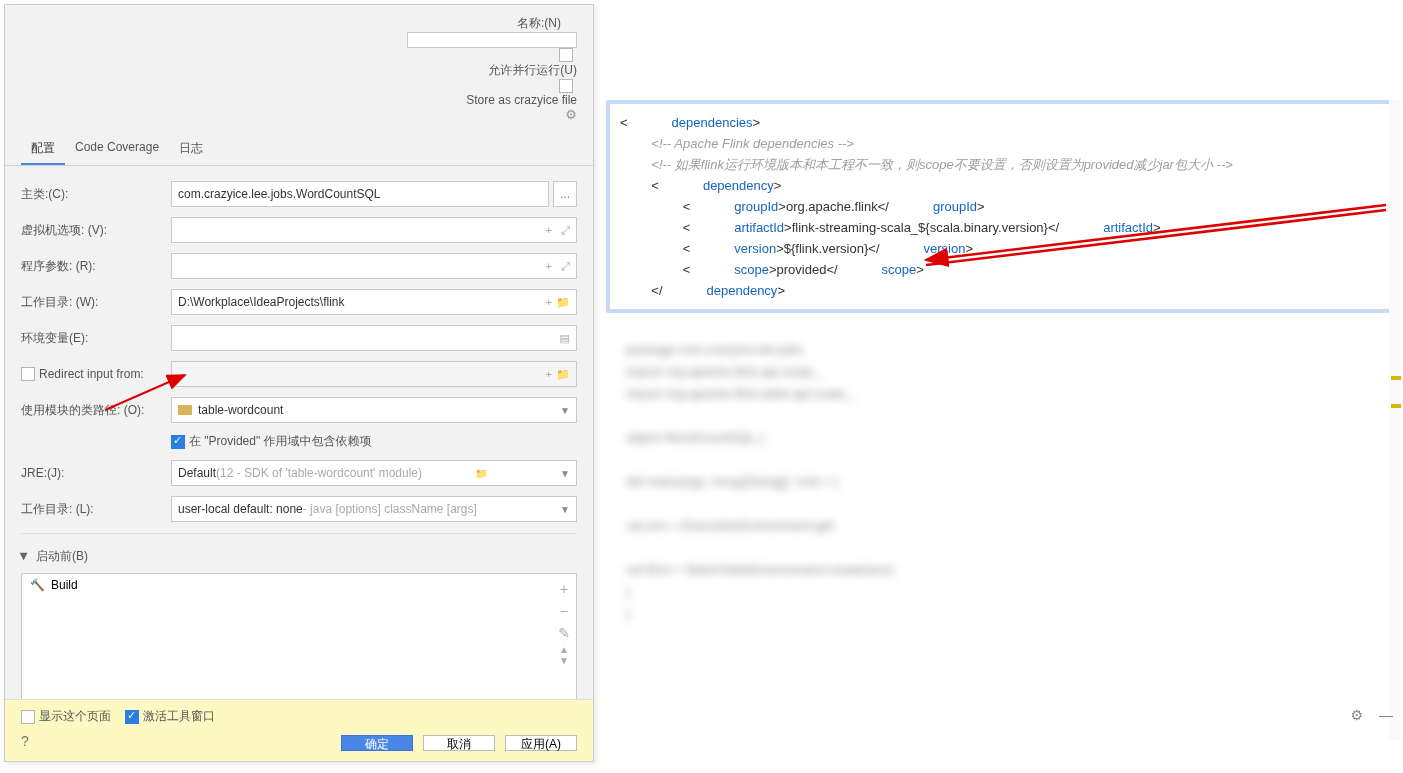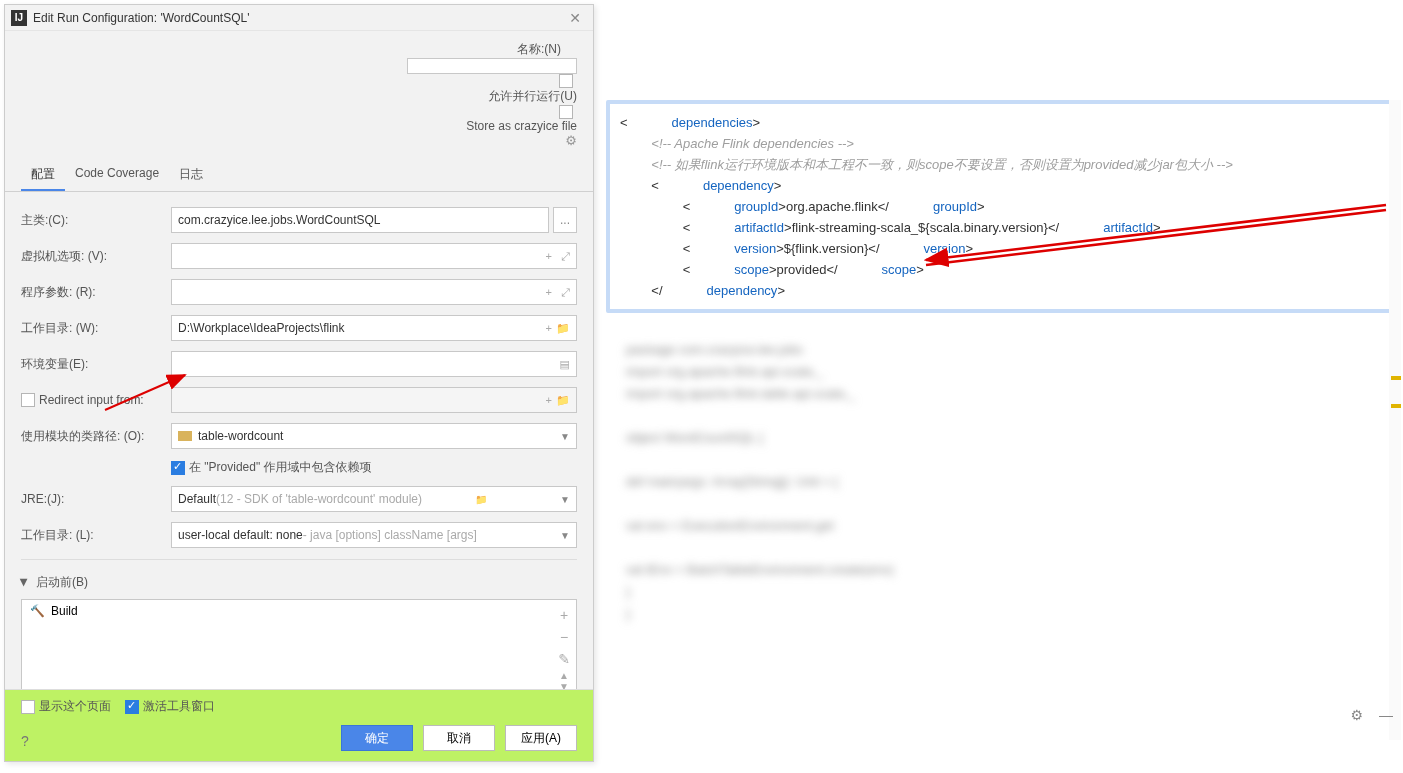--- a/index.html
+++ b/index.html
@@ -57,25 +57,25 @@
 .build-box {
   margin: 4px 16px 0; border:1px solid #c8c8c8; background:#fff; height:134px; font-size:12px; position:relative;
 }
 .build-box .brow { display:flex; align-items:center; padding:4px 8px; }
 .build-box .hammer { color:#4caf50; margin-right:6px; font-size:12px; }
 .build-side { position:absolute; right:4px; top:4px; width:16px; }
 .build-side div { color:#aaa; font-size:14px; text-align:center; height:22px; line-height:22px; cursor:pointer; }
 .build-side .ud { font-size:10px; line-height:11px; height:22px; }
 
 .dialog-bottom {
-  position:absolute; bottom:0; left:0; right:0; padding: 8px 16px 10px; border-top:1px solid #ddd; background:#bef264;margin-top:25px;
+  position:absolute; bottom:0; left:0; right:0; padding: 8px 16px 10px; border-top:1px solid #ddd; background:#fef9c3;margin-top:25px;
 }
 .dialog-bottom .opts { display:flex; align-items:center; font-size:12px; color:#555; margin-bottom:10px; }
 .dialog-bottom .btns { display:flex; justify-content:flex-end; gap:10px; }
-.btn { min-width:72px; height:26px; border:1px solid #bbb; background:#fff; font-size:12px; cursor:pointer; }
+.btn { min-width:72px; height:16px; border:1px solid #bbb; background:#fff; font-size:12px; cursor:pointer; }
 .btn.primary { background:#4a86e8; color:#fff; border-color:#3a76d8; }
 .help { position:absolute; left:16px; bottom:12px; color:#777; font-size:14px; cursor:pointer; }
 
 
 .code-area {
   position:absolute; left:606px; top:100px; right:6px; height:660px;
 }
 .code-top {
   background:#fff; border:4px solid #c6dbf7; border-radius:2px; padding:8px 10px;
   font-family: "Consolas", monospace; font-size:13px; line-height:21px; color:#555; white-space:pre;
@@ -96,25 +96,20 @@
 svg.redarrow { position:absolute; }
 
 .editor-scroll { position:absolute; right:2px; top:100px; width:12px; height:640px; background:#fafafa; }
 .editor-scroll .y1 { position:absolute; right:0; top:276px; width:10px; height:4px; background:#e0b400; }
 .editor-scroll .y2 { position:absolute; right:0; top:304px; width:10px; height:4px; background:#e0b400; }
 </style>
 </head>
 <body>
 
 <div class="dialog">
-  <div class="titlebar">
-    <span class="icon">IJ</span>
-    <span class="title">Edit Run Configuration: 'WordCountSQL'</span>
-    <span class="close">✕</span>
-  </div>
 
   <div class="row top-row">
     <span class="lbl">名称:(N)</span>
     <input type="text" class="name-input" value="WordCountSQL" style="">
     <span class="spacer" style="width:40px"></span>
     <span class="chk"></span>
     <span>允许并行运行(U)</span>
     <span class="spacer" style="width:20px"></span>
     <span class="chk"></span>
     <span>Store as crazyice file</span>

